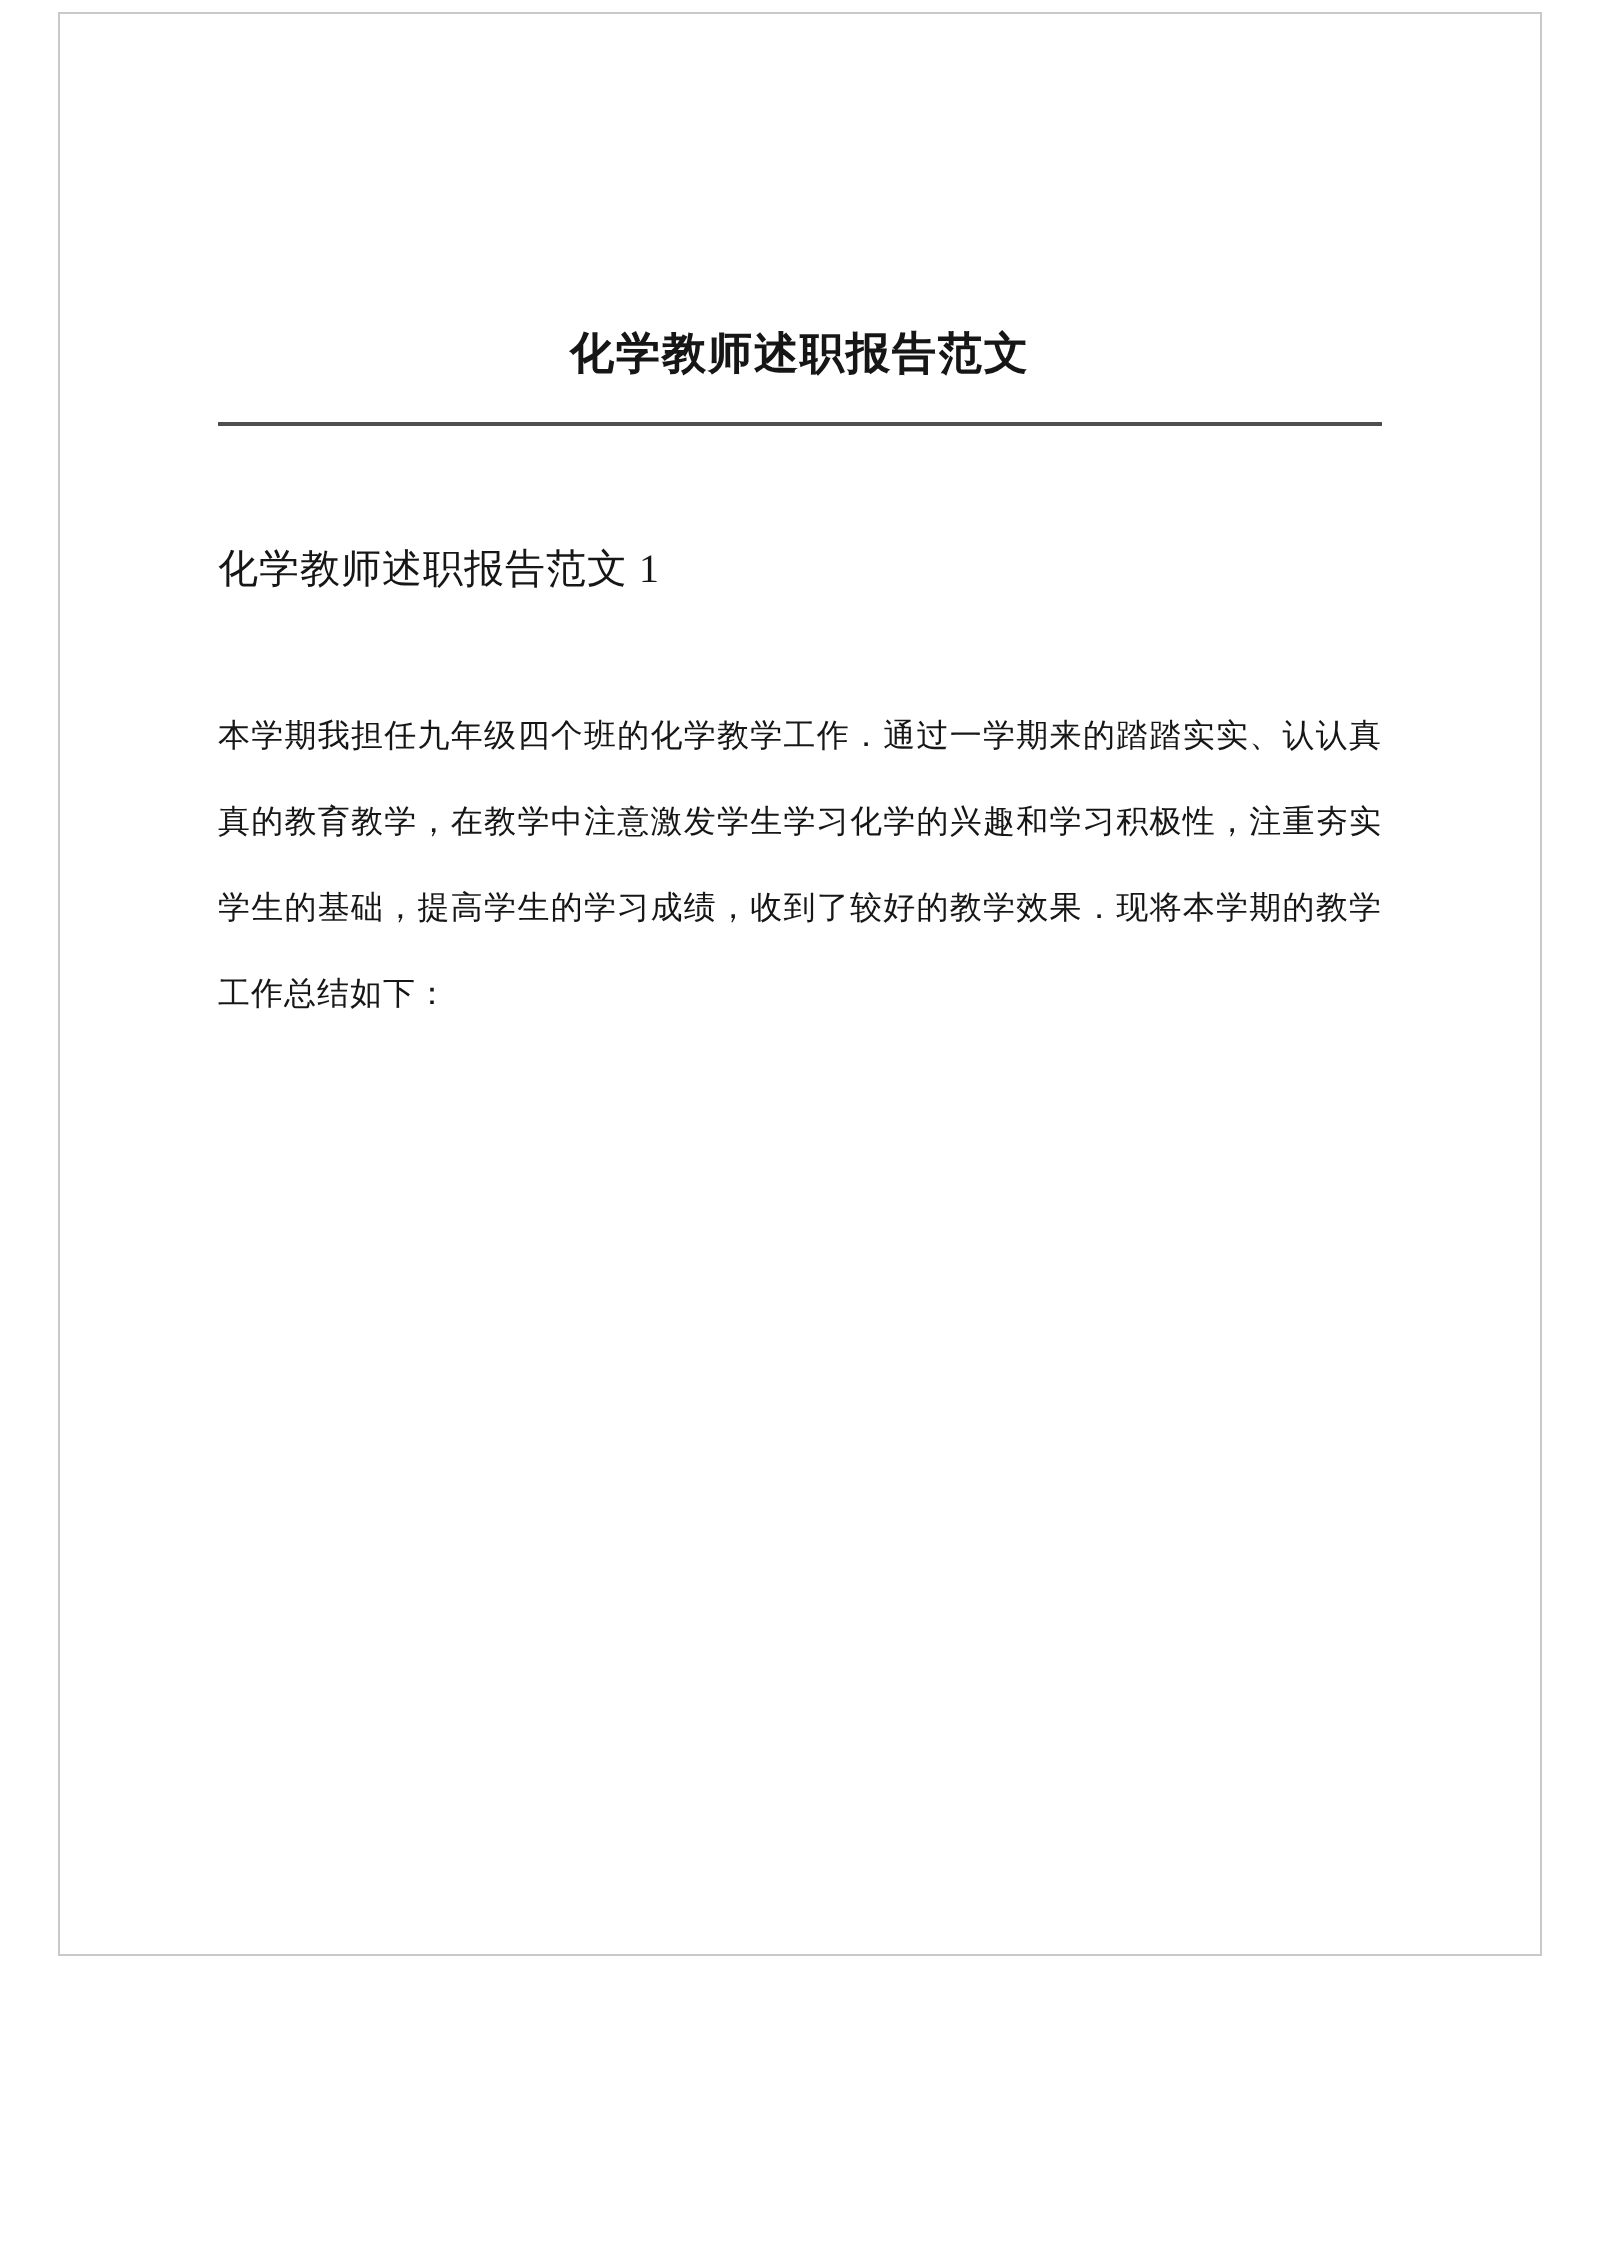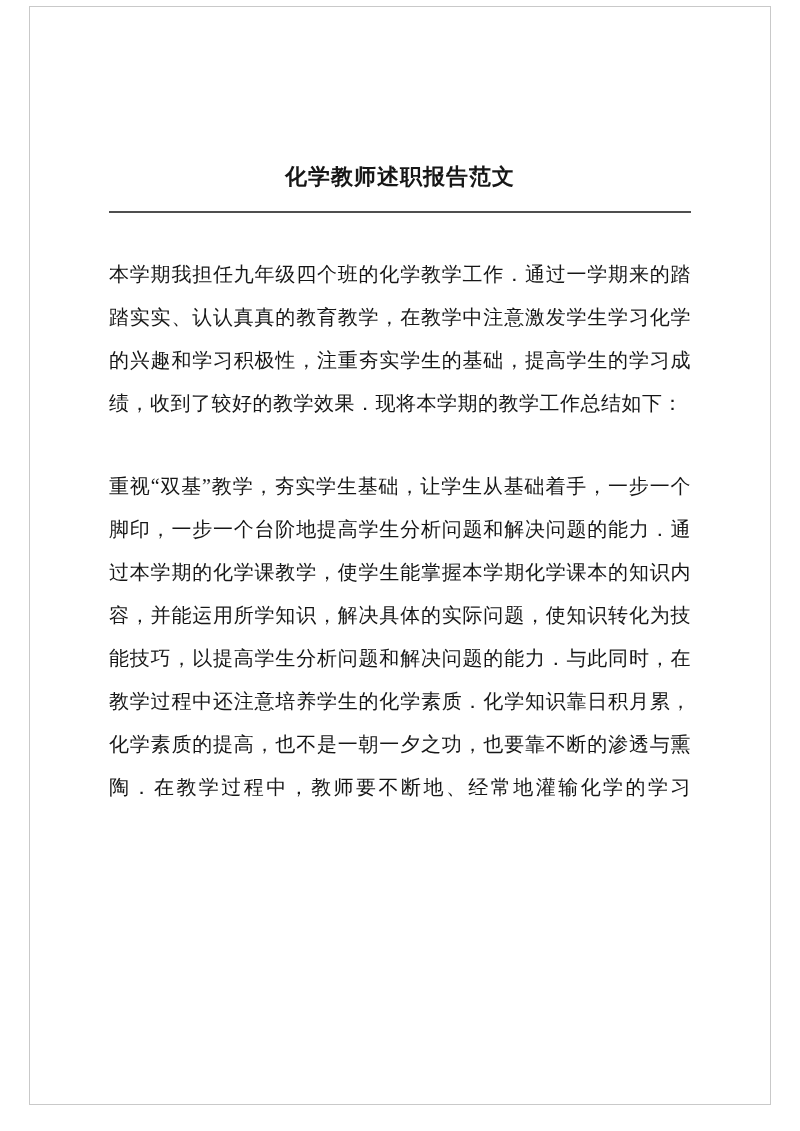--- a/index.html
+++ b/index.html
@@ -10,21 +10,21 @@
     position: relative;
     overflow: hidden;
     font-family: "Liberation Serif", "DejaVu Serif", serif;
     color: #161616;
   }
   .page {
     position: absolute;
     left: 29px;
     top: 6px;
     width: 742px;
-    height: 1099px;
+    height: 972px;
     background: #ffffff;
     border: 1px solid #c9c9c9;
   }
   .content {
     padding: 0 79px;
   }
   .doc-title {
     margin-top: 158px;
     font-size: 22px;
     line-height: 24px;
@@ -37,33 +37,33 @@
     margin-top: 22px;
   }
   .doc-subtitle {
     margin-top: 51px;
     font-size: 20px;
     line-height: 43px;
     letter-spacing: 0.5px;
   }
   .para {
     margin-top: 40px;
-    font-size: 20px;
+    font-size: 16px;
     line-height: 43px;
     letter-spacing: 0.5px;
     text-align: justify;
     text-justify: inter-ideograph;
   }
   .para.continued {
     text-align-last: justify;
   }
 </style>
 </head>
 <body>
 
 <div class="page">
   <div class="content">
     <h1 class="doc-title">化学教师述职报告范文</h1>
     <div class="title-divider" style="background: rgb(79, 79, 79);"></div>
+    <p class="doc-subtitle">化学教师述职报告范文 1</p>
     <p class="para">本学期我担任九年级四个班的化学教学工作．通过一学期来的踏踏实实、认认真真的教育教学，在教学中注意激发学生学习化学的兴趣和学习积极性，注重夯实学生的基础，提高学生的学习成绩，收到了较好的教学效果．现将本学期的教学工作总结如下：</p>
-    <p class="para continued">重视“双基”教学，夯实学生基础，让学生从基础着手，一步一个脚印，一步一个台阶地提高学生分析问题和解决问题的能力．通过本学期的化学课教学，使学生能掌握本学期化学课本的知识内容，并能运用所学知识，解决具体的实际问题，使知识转化为技能技巧，以提高学生分析问题和解决问题的能力．与此同时，在教学过程中还注意培养学生的化学素质．化学知识靠日积月累，化学素质的提高，也不是一朝一夕之功，也要靠不断的渗透与熏陶．在教学过程中，教师要不断地、经常地灌输化学的学习</p>
   </div>
 </div>
 
 </body></html>

